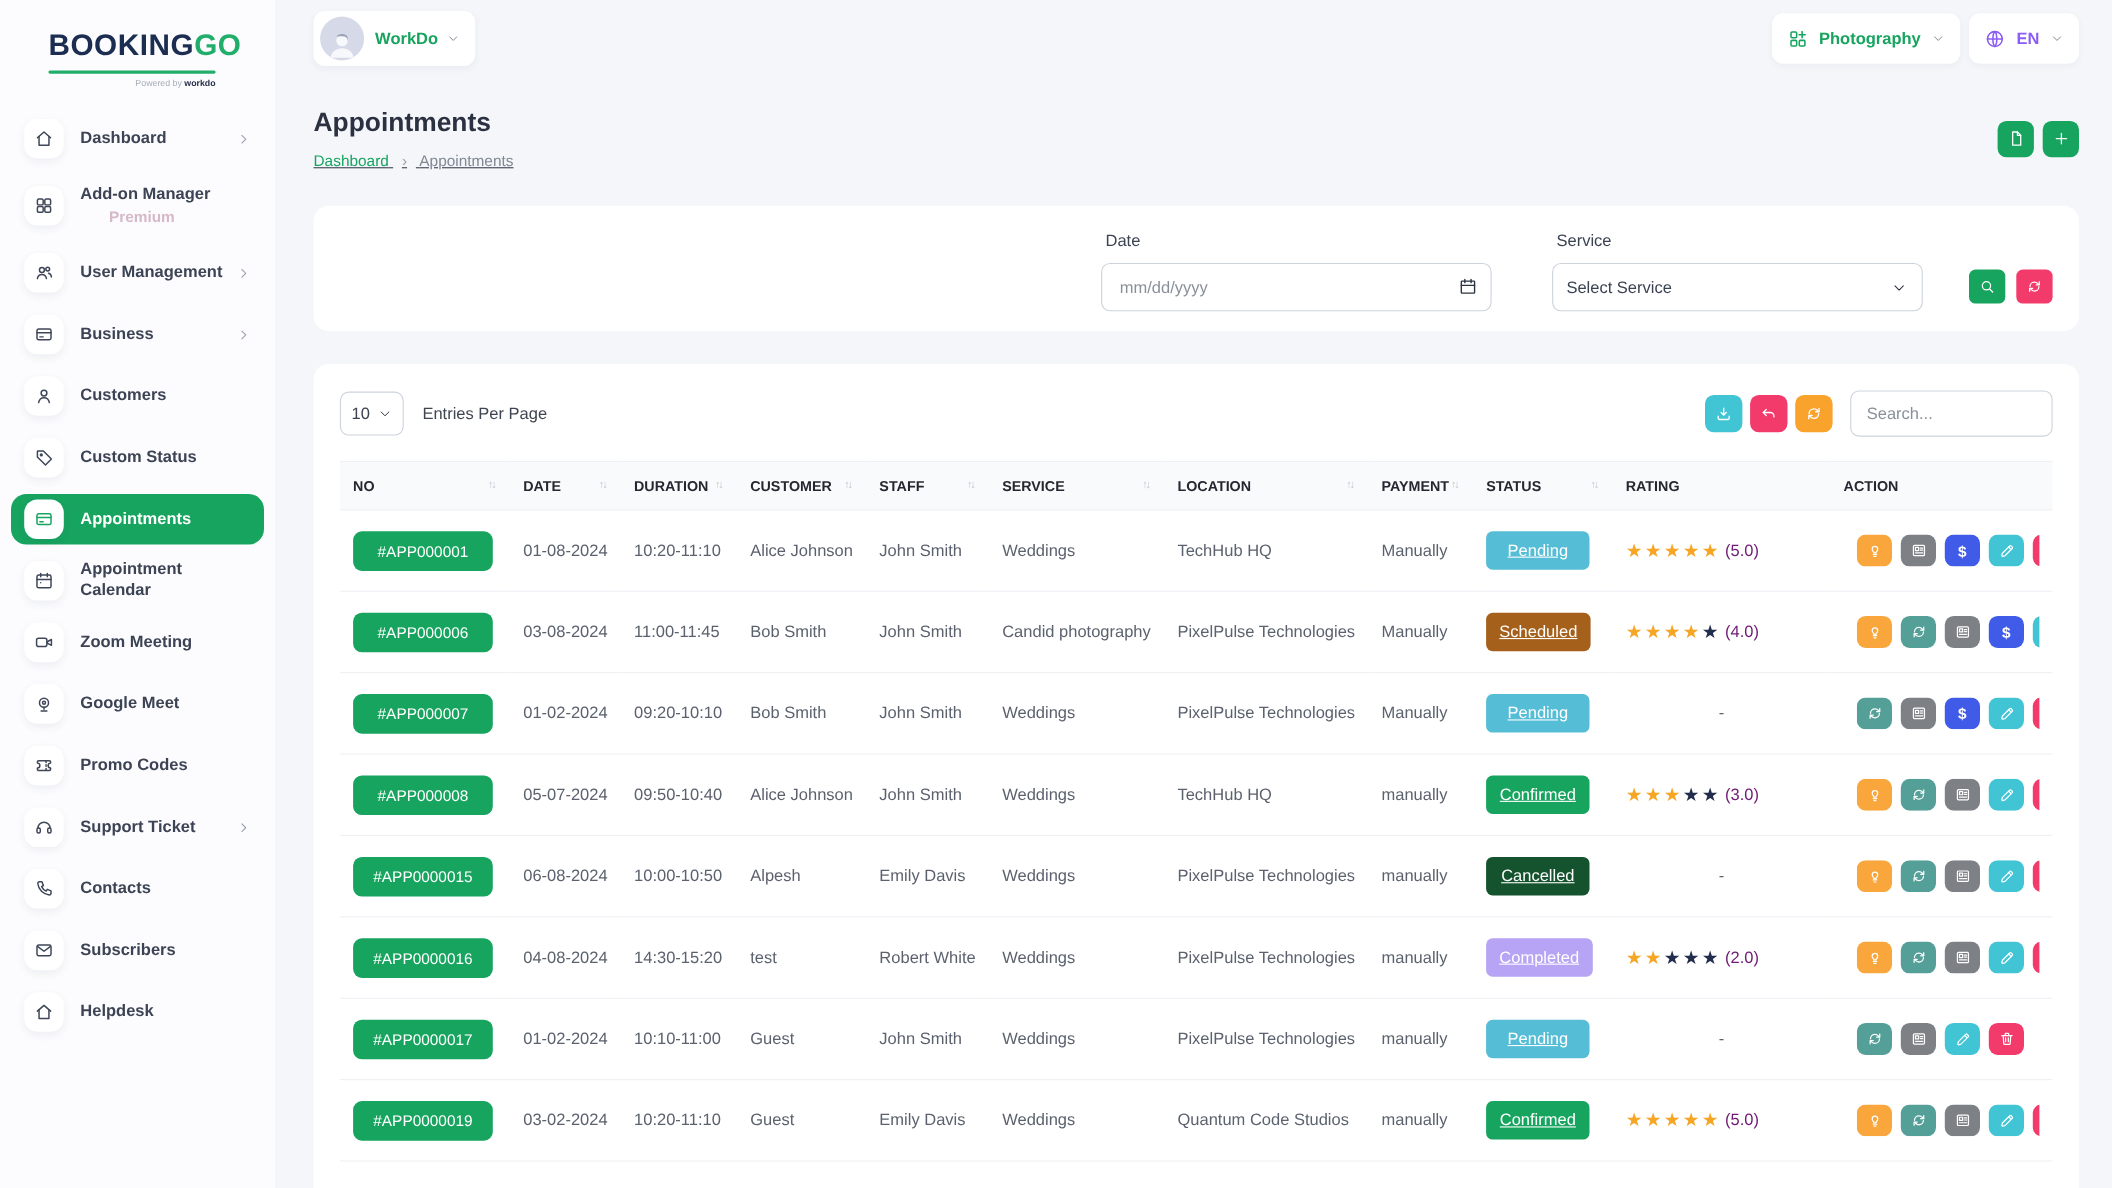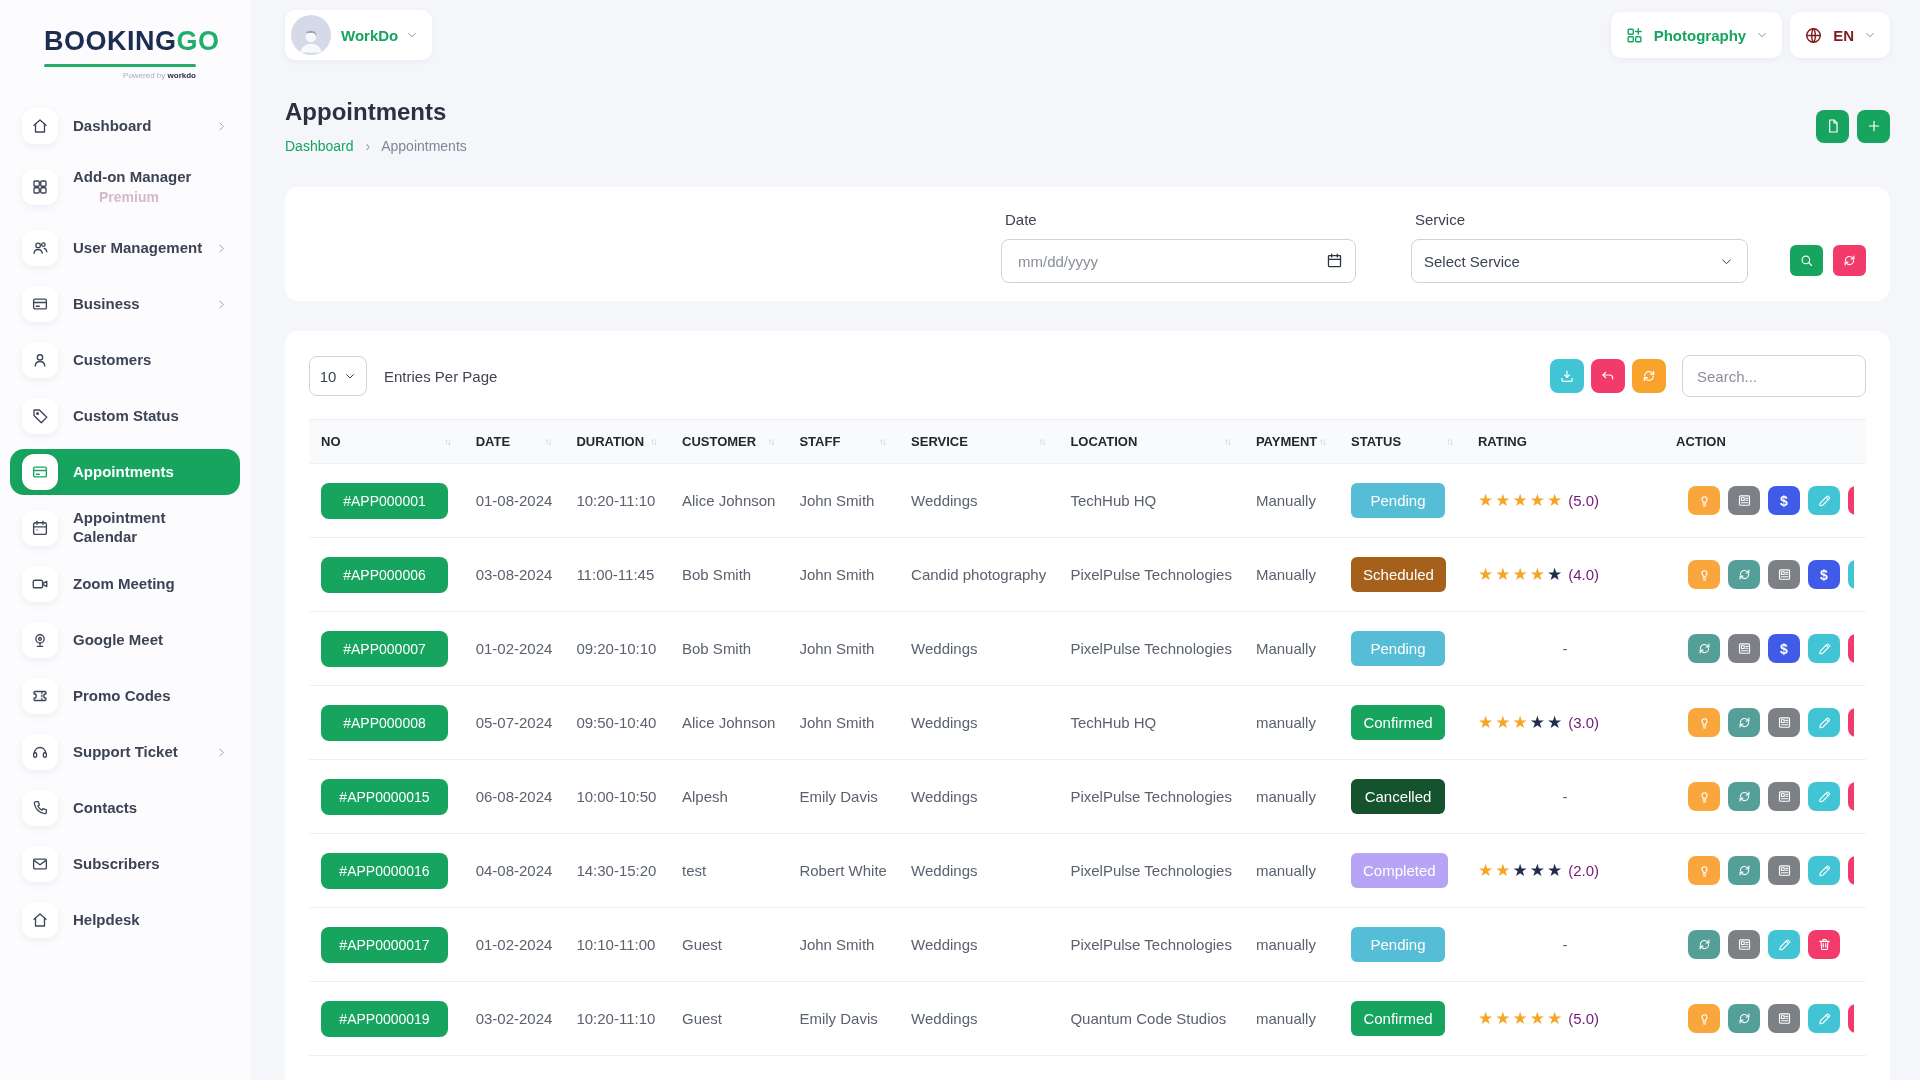--- a/index.html
+++ b/index.html
@@ -45,21 +45,21 @@
   .chev-down { color:#7f8791; display:flex; }
   .chev-down svg { width:12px; height:12px; }
   .top-right { display:flex; gap:8px; }
   .top-pill { display:flex; align-items:center; gap:10px; background:#fff; border-radius:10px;
               padding:0 14px; height:46px; font-weight:600; font-size:15px;
               box-shadow:0 2px 6px rgba(40,50,80,.05); cursor:pointer; }
   .top-pill svg.lead { width:19px; height:19px; }
 
   .page-head { display:flex; justify-content:space-between; align-items:center; margin-top:38px; }
   .page-title { margin:0; font-size:24px; font-weight:700; color:#2b3140; }
-  .breadcrumb { margin-top:12px; font-size:14px; }
+  .breadcrumb { margin-top:12px; font-size:14px;text-decoration:underline; }
   .bc-sep { color:#98a0ab; margin:0 8px; }
   .bc-cur { color:#818893; }
   .head-btns { display:flex; gap:8px; }
   .btn-sq { width:33px; height:33px; border-radius:8px; color:#fff; display:flex;
             align-items:center; justify-content:center; cursor:pointer; }
   .btn-sq svg { width:16px; height:16px; }
 
   
   .filter-card { background:#fff; border-radius:14px; margin-top:33px; height:114px;
                  padding:18px 24px; display:flex; justify-content:flex-end; align-items:flex-end; }
@@ -105,21 +105,21 @@
   thead th .thin { display:flex; align-items:center; justify-content:space-between; }
   .sort { font-size:10px; color:#c3c9d1; letter-spacing:-2px; font-weight:400; padding-right:2px; }
   tbody td { height:74px; border-bottom:1px solid #eef0f4; padding:0 12px; font-size:15px;
              color:#5b626e; white-space:nowrap; vertical-align:middle; }
   .col-no{width:165px}.col-date{width:98px}.col-duration{width:110px}.col-customer{width:112px}
   .col-staff{width:112px}.col-service{width:160px}.col-location{width:178px}.col-payment{width:100px}
   .col-status{width:145px}.col-rating{width:198px}.col-action{width:auto}
   .no-badge { display:inline-block; width:127px; text-align:center; padding:10px 0;
               border-radius:8px; color:#fff; font-size:14px; }
   .status-badge { display:inline-block; min-width:94px; padding:9px 12px; border-radius:6px;
-                  color:#fff; font-size:15px; text-align:center; }
+                  color:#fff; font-size:15px; text-align:center;text-decoration:underline; }
   .stars { display:flex; align-items:center; gap:2px; }
   .star { font-size:17px; line-height:1; }
   .rlabel { color:#701a75; margin-left:4px; }
   .rdash { width:174px; text-align:center; color:#5b626e; }
   td.action-td { padding-left:24px; }
   .actions { display:flex; gap:8px; width:166px; overflow:hidden; }
   .abtn { width:32px; height:29px; border-radius:8px; flex-shrink:0; display:flex;
           align-items:center; justify-content:center; color:#fff; cursor:pointer; }
   .abtn svg { width:15px; height:15px; }
   .abtn .dollar { font-size:14px; font-weight:700; font-family:"Liberation Sans",sans-serif; }
@@ -326,21 +326,21 @@
             <rect x="13.5" y="13.5" width="6.5" height="6.5" rx="1.2"></rect>
             <path d="M16.8 3.5v7M13.3 7h7"></path>
           </svg>
         <span>Photography</span>
         <span class="chev-down">
             <svg viewBox="0 0 24 24">
               <path d="M5.5 9l6.5 6.5L18.5 9"></path>
             </svg>
           </span>
       </div>
-      <div class="top-pill" style="color:#7f1d1d">
+      <div class="top-pill" style="color:#8b5cf6">
         <svg class="lead" viewBox="0 0 24 24">
             <circle cx="12" cy="12" r="8.5"></circle>
             <path d="M3.5 12h17"></path>
             <path d="M12 3.5c3 2.6 3 14.4 0 17-3-2.6-3-14.4 0-17z"></path>
           </svg>
         <span>EN</span>
         <span class="chev-down">
             <svg viewBox="0 0 24 24">
               <path d="M5.5 9l6.5 6.5L18.5 9"></path>
             </svg>

